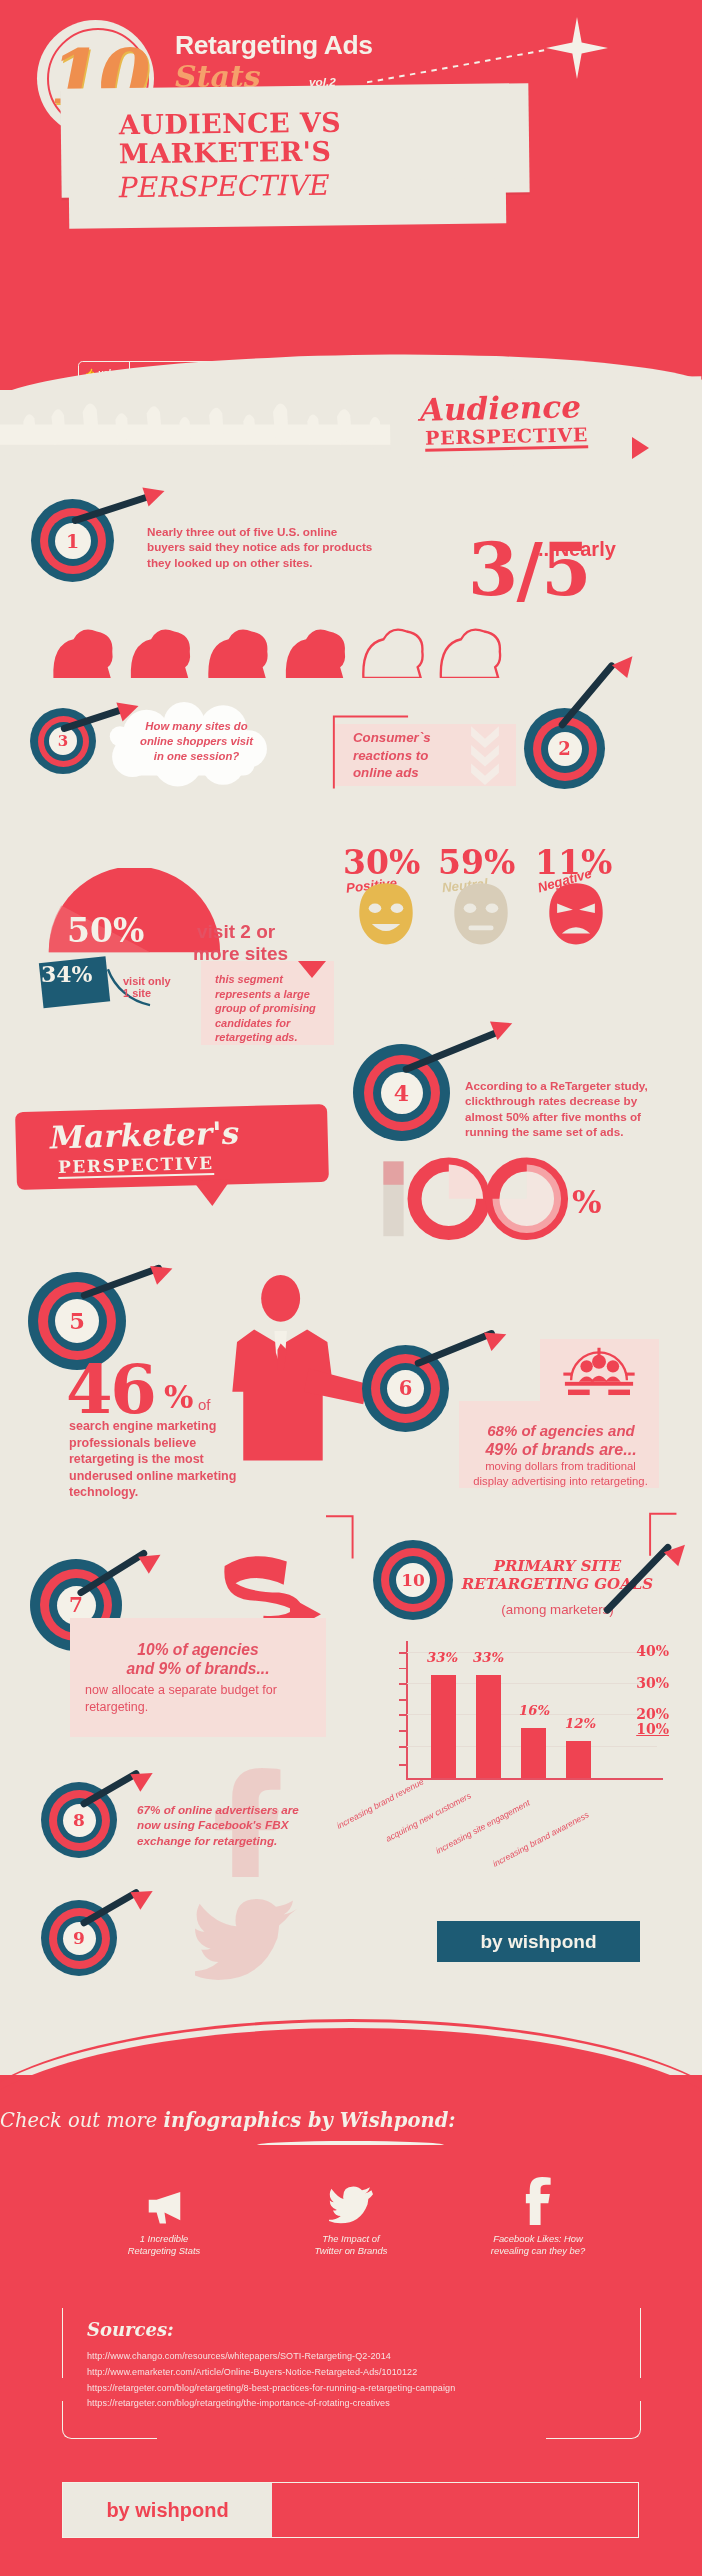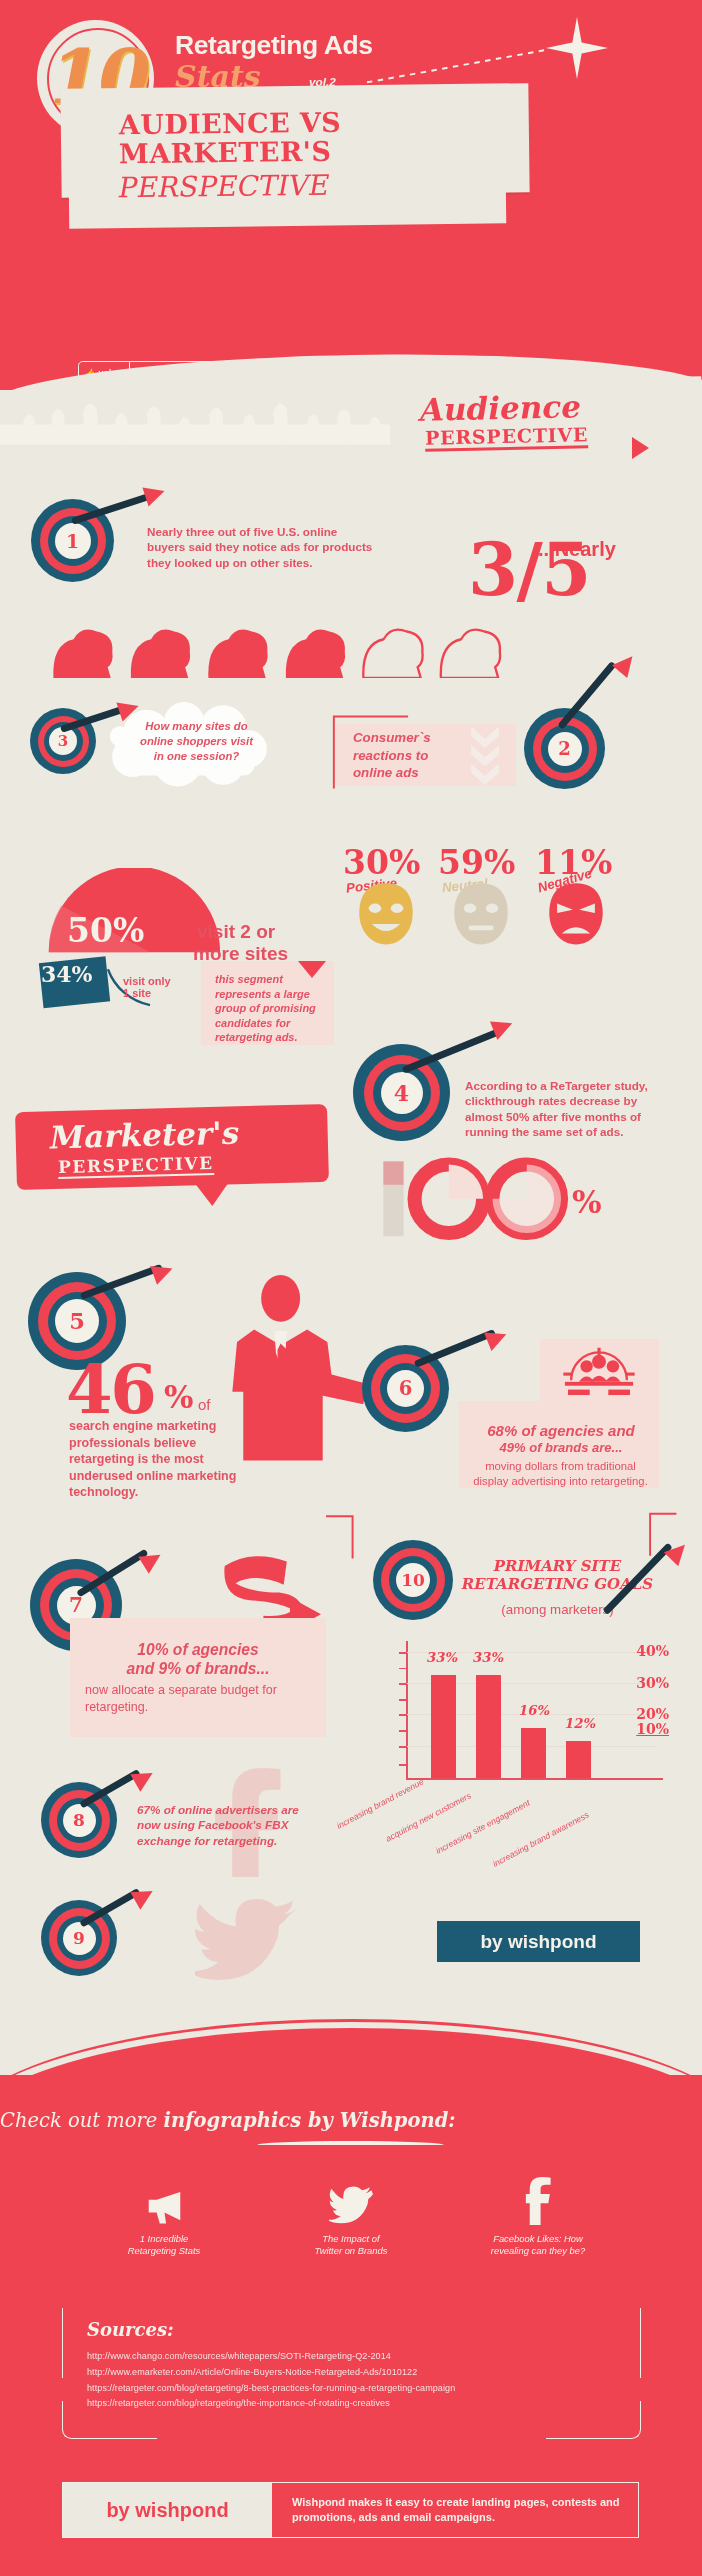--- a/index.html
+++ b/index.html
@@ -423,21 +423,21 @@
           <rect x="80" y="64" width="28" height="7"></rect>
         <rect x="66" y="10" width="4" height="12"></rect>
           <rect x="22" y="42" width="12" height="4"></rect>
           <rect x="102" y="42" width="12" height="4"></rect>
       </g>
     </svg>
   </div>
 
   <div class="pinkbox" style="left:459px;top:1401px;width:200px;height:87px;"></div>
   <div class="body-txt italic" style="left:468px;top:1421px;width:186px;text-align:center;font-size:15px;">68% of agencies and</div>
-  <div class="body-txt italic" style="left:468px;top:1439px;width:186px;text-align:center;font-size:13px;">49% of brands are...</div>
+  <div class="body-txt italic" style="left:468px;top:1439px;width:186px;text-align:center;font-size:16px;">49% of brands are...</div>
   <div class="body-txt" style="left:467px;top:1459px;width:187px;text-align:center;font-size:11.3px;font-weight:normal;">moving dollars from traditional display advertising into retargeting.</div>
 
   <div class="target" style="left:30px;top:1559px;width:92px;height:92px;">
     <div class="r2" style="width:72px;height:72px;">
       <div class="r3" style="width:55px;height:55px;">
         <div class="ctr" style="width:39px;height:39px;font-size:20px;">
           <span>7</span>
         </div>
       </div>
     </div>
@@ -610,17 +610,16 @@
   <div class="src-corner" style="left:546px;top:2401px;border-width:0 1.6px 1.6px 0;width:94px;height:37px;border-radius:0 0 9.4px 0;"></div>
 
   <div class="src-title">Sources:</div>
   <div class="src-line" style="top:2351px;">http://www.chango.com/resources/whitepapers/SOTI-Retargeting-Q2-2014</div>
   <div class="src-line" style="top:2367px;">http://www.emarketer.com/Article/Online-Buyers-Notice-Retargeted-Ads/1010122</div>
   <div class="src-line" style="top:2383px;">https://retargeter.com/blog/retargeting/8-best-practices-for-running-a-retargeting-campaign</div>
   <div class="src-line" style="top:2398px;">https://retargeter.com/blog/retargeting/the-importance-of-rotating-creatives</div>
 
   <div class="wp-bar">
     <div class="wp-left">by wishpond</div>
-    <div class="wp-right">Wishpond makes it easy to create landing pages, contests and promotions, ads and email campaigns.</div>
   </div>
 
 </div>
 
 
 </body></html>

